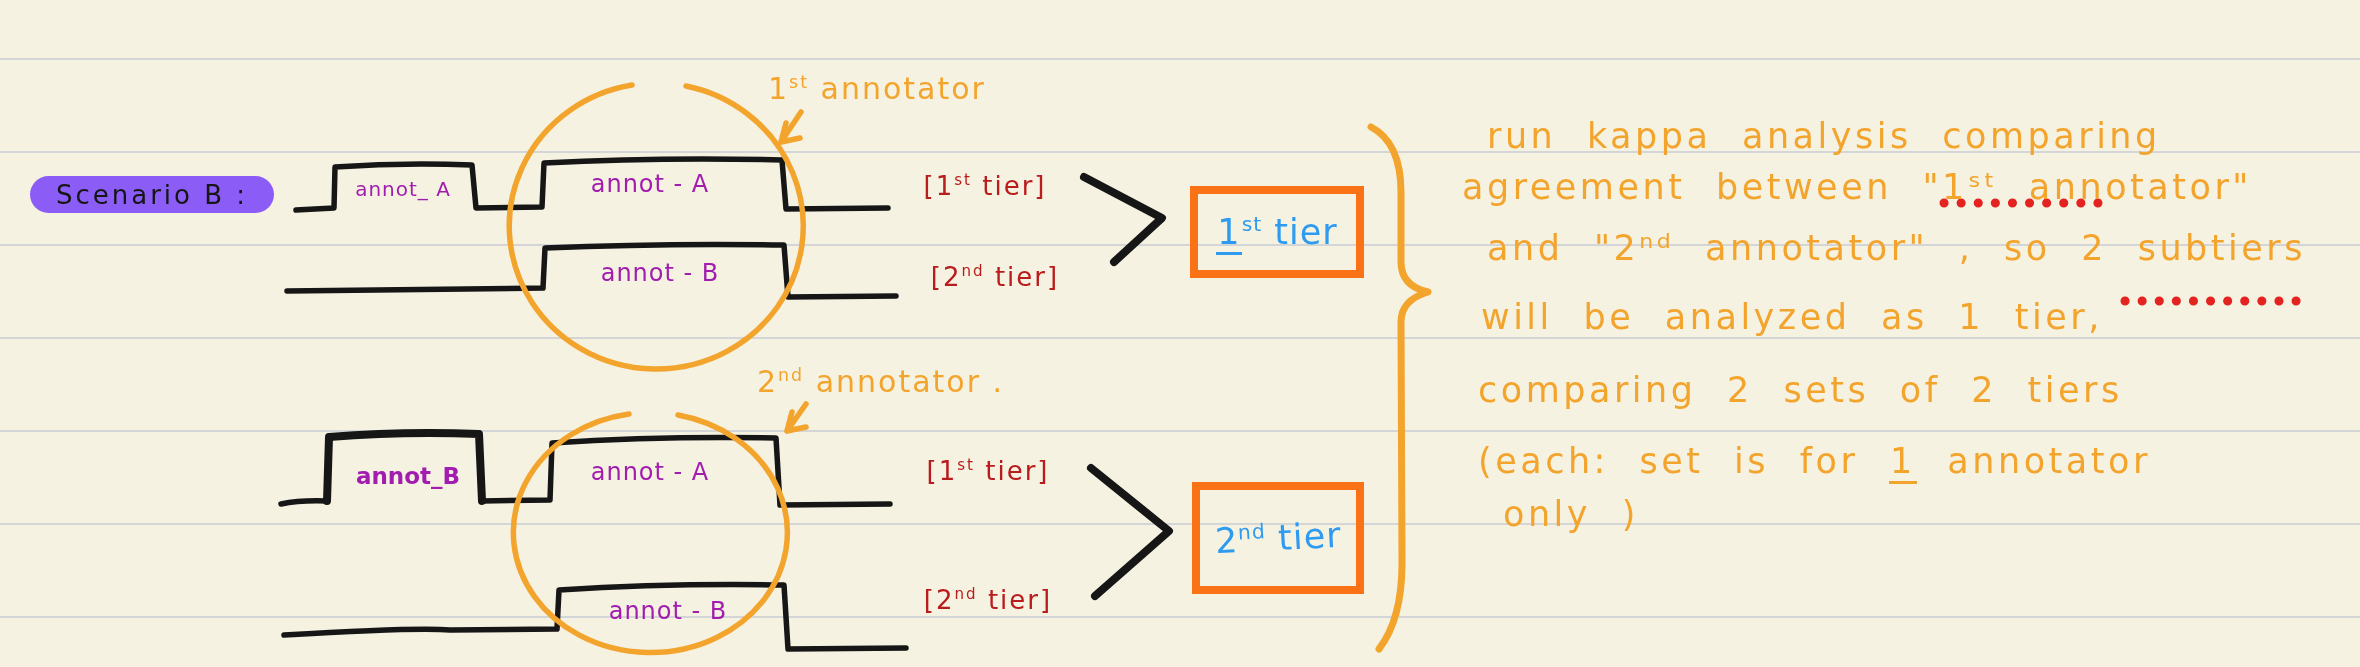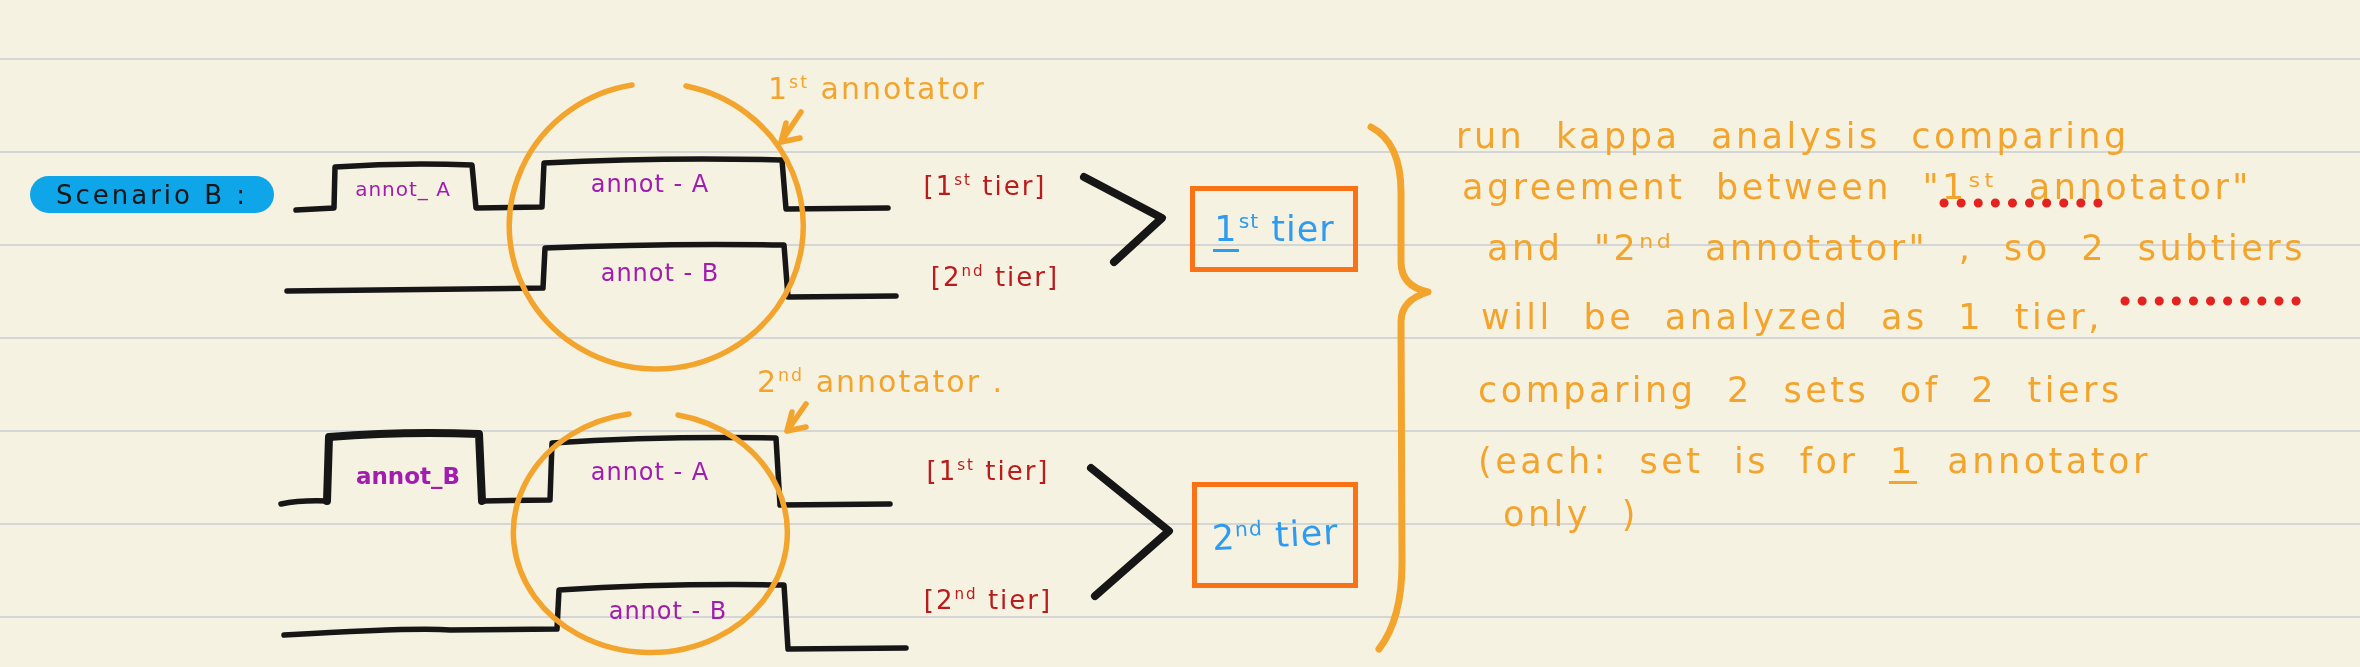--- a/index.html
+++ b/index.html
@@ -20,42 +20,42 @@
     transform:translate(-50%,-50%);
     color:#a21caf;
     white-space:nowrap;
     letter-spacing:1px;
   }
   .lbl.small{font-size:20px;}
   .lbl.mid{font-size:24px;}
   .lbl.bold{font-weight:bold;font-size:23px;letter-spacing:0;}
   .pill{
     position:absolute;left:30px;top:176px;width:244px;height:37px;
-    background:#0ea5e9;border-radius:19px;
+    background:#8b5cf6;border-radius:19px;
     display:flex;align-items:center;justify-content:center;
   }
   .pill .txt{
     font-size:26px;letter-spacing:3px;color:#161616;white-space:nowrap;
   }
   .tiertag{
     position:absolute;transform:translate(-50%,-50%);
     color:#b91c1c;font-size:26px;letter-spacing:2px;white-space:nowrap;
   }
   .sup{
     font-size:.58em;
     vertical-align:super;
     line-height:0;
   }
   .orange-note{
     position:absolute;transform:translateY(-50%);
     color:#f3a42d;font-size:30px;letter-spacing:2px;white-space:nowrap;
   }
   .result-box{
     position:absolute;
-    border:5px solid #f97316;
+    border:8px solid #f97316;
     display:flex;align-items:center;justify-content:center;
     color:#2e9bf0;
     background:transparent;
   }
   .result-box .txt{font-size:35px;letter-spacing:1px;white-space:nowrap;}
   .result-box.b2 .txt{transform:rotate(-3deg);}
   .u-num{border-bottom:3px solid currentColor;padding:0 1px;}
   .note-line{
     position:absolute;transform:translateY(-50%);
     color:#f3a42d;font-size:35px;
@@ -141,21 +141,21 @@
     <span>[2</span><span class="sup">nd</span><span> tier]</span>
   </div>
 
   <div class="result-box" style="left:1190px;top:186px;width:158px;height:76px">
     <span class="txt"><span class="u-num">1</span><span class="sup">st</span><span> tier</span></span>
   </div>
   <div class="result-box b2" style="left:1192px;top:482px;width:156px;height:96px">
     <span class="txt"><span>2</span><span class="sup">nd</span><span> tier</span></span>
   </div>
 
-  <div class="note-line" style="left:1456px;top:136px">run kappa analysis comparing</div>
+  <div class="note-line" style="left:1487px;top:136px">run kappa analysis comparing</div>
   <div class="note-line" style="left:1462px;top:187px">agreement between "1ˢᵗ annotator"</div>
   <div class="note-line" style="left:1487px;top:248px">and "2ⁿᵈ annotator" , so 2 subtiers</div>
   <div class="note-line" style="left:1481px;top:317px">will be analyzed as 1 tier,</div>
   <div class="note-line" style="left:1478px;top:390px">comparing 2 sets of 2 tiers</div>
   <div class="note-line" style="left:1478px;top:461px">
     <span>(each: set is for </span><span class="u-num">1</span><span> annotator</span>
   </div>
   <div class="note-line" style="left:1503px;top:514px">only )</div>
 
 </div>

